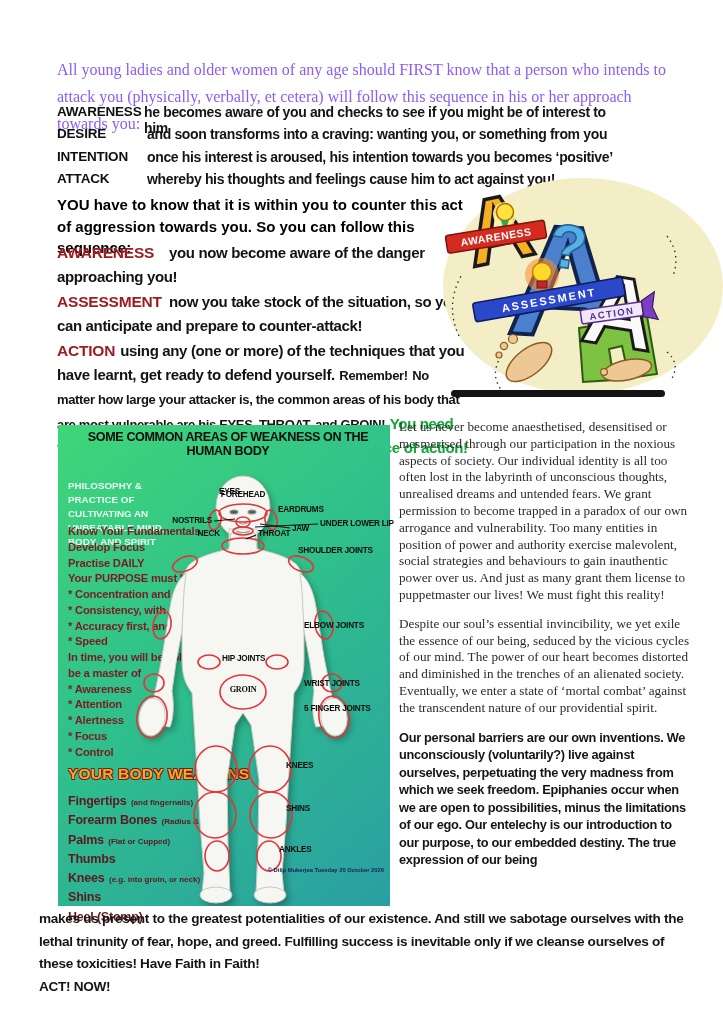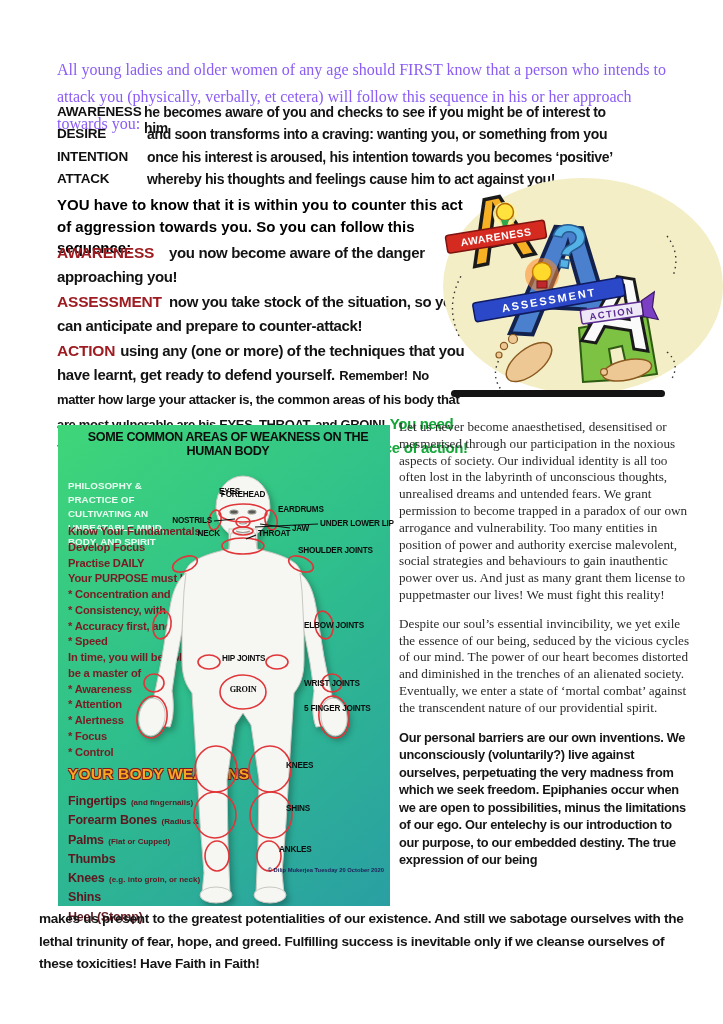--- a/index.html
+++ b/index.html
@@ -284,15 +284,16 @@
   </div>
 
   <div class="rcol">
     <p class="rp serif">Let us never become anaesthetised, desensitised or mesmerised through our participation in the noxious aspects of society. Our individual identity is all too often lost in the labyrinth of unconscious thoughts, unrealised dreams and untended fears. We grant permission to become trapped in a paradox of our own arrogance and vulnerability. Too many entities in position of power and authority exercise malevolent, social strategies and behaviours to gain inauthentic power over us. And just as many grant them license to puppetmaster our lives! We must fight this reality!</p>
     <p class="rp serif">Despite our soul’s essential invincibility, we yet exile the essence of our being, seduced by the vicious cycles of our mind. The power of our heart becomes distorted and diminished in the trenches of an alienated society. Eventually, we enter a state of ‘mortal combat’ against the transcendent nature of our providential spirit.</p>
     <p class="rp3 cond">Our personal barriers are our own inventions. We unconsciously (voluntarily?) live against ourselves, perpetuating the very madness from which we seek freedom. Epiphanies occur when we are open to possibilities, minus the limitations of our ego. Our entelechy is our introduction to our purpose, to our embedded destiny. The true expression of our being</p>
   </div>
 
   <div class="bottom cond">
     <span>makes us present to the greatest potentialities of our existence. And still we sabotage ourselves with the lethal trinunity of fear, hope, and greed. Fulfilling success is inevitable only if we cleanse ourselves of these toxicities! Have Faith in Faith!</span>
+    <span class="shout">ACT! NOW!</span>
   </div>
 
 </div>
 
 </body></html>

